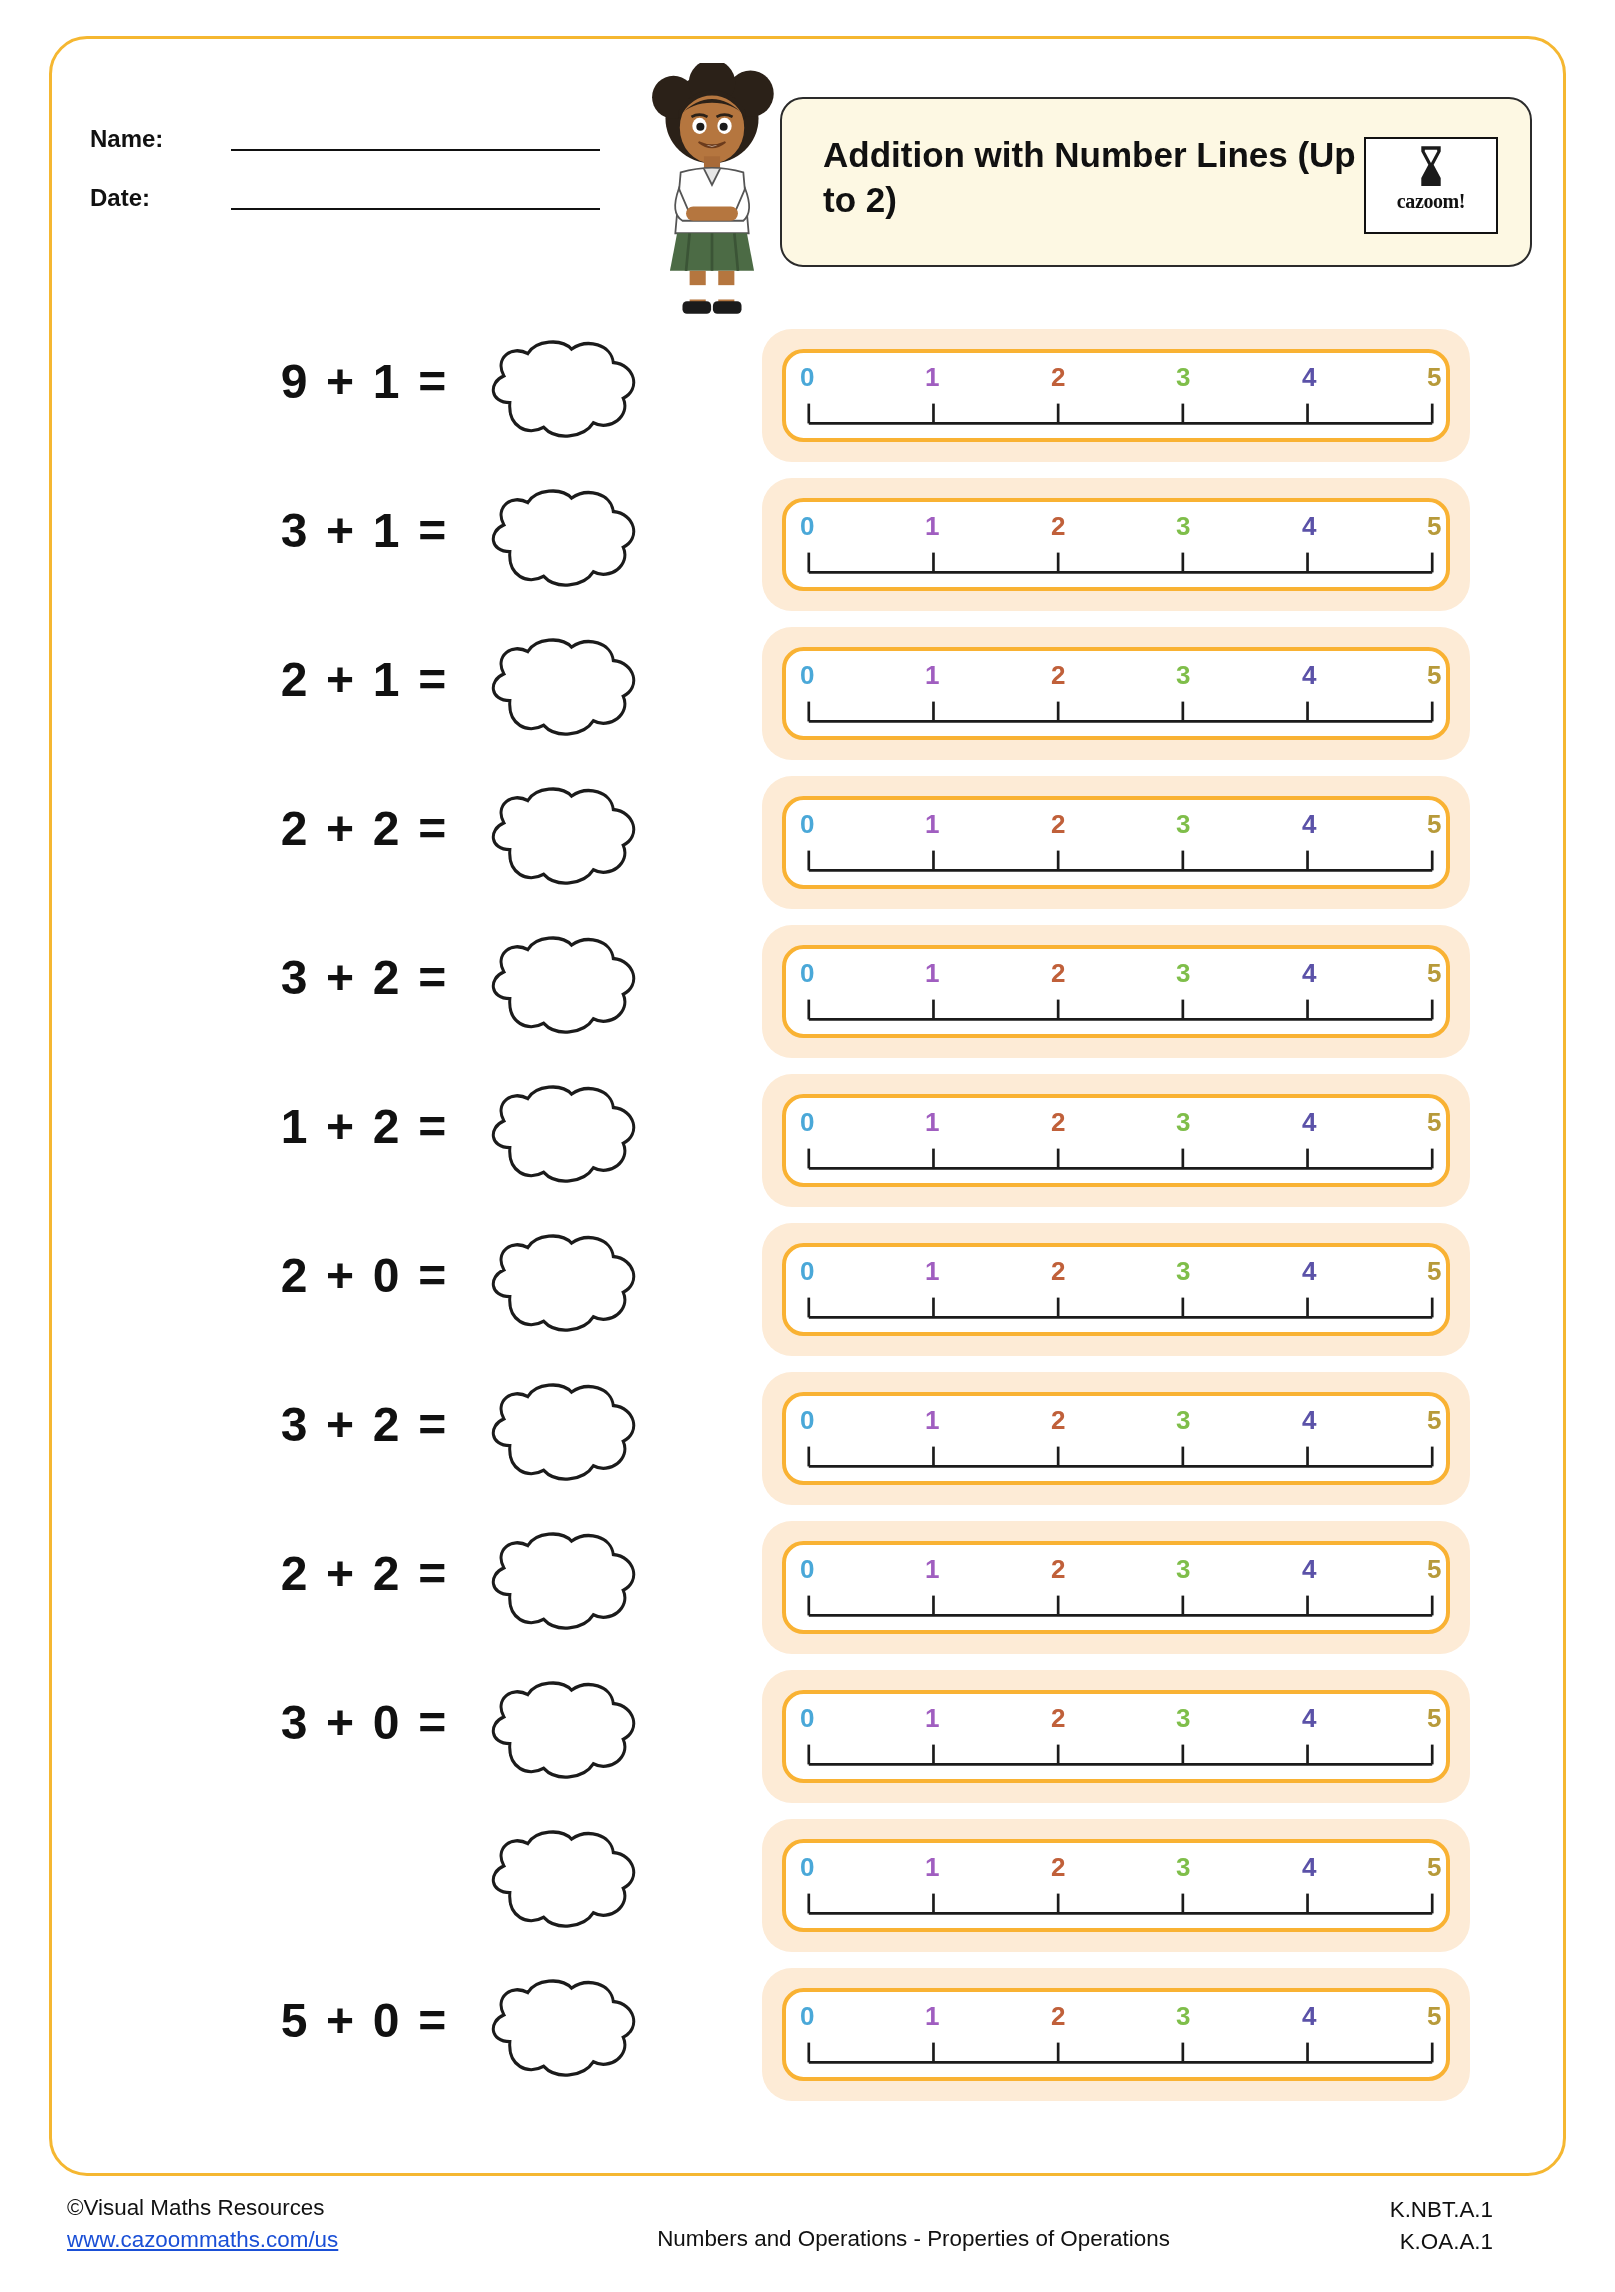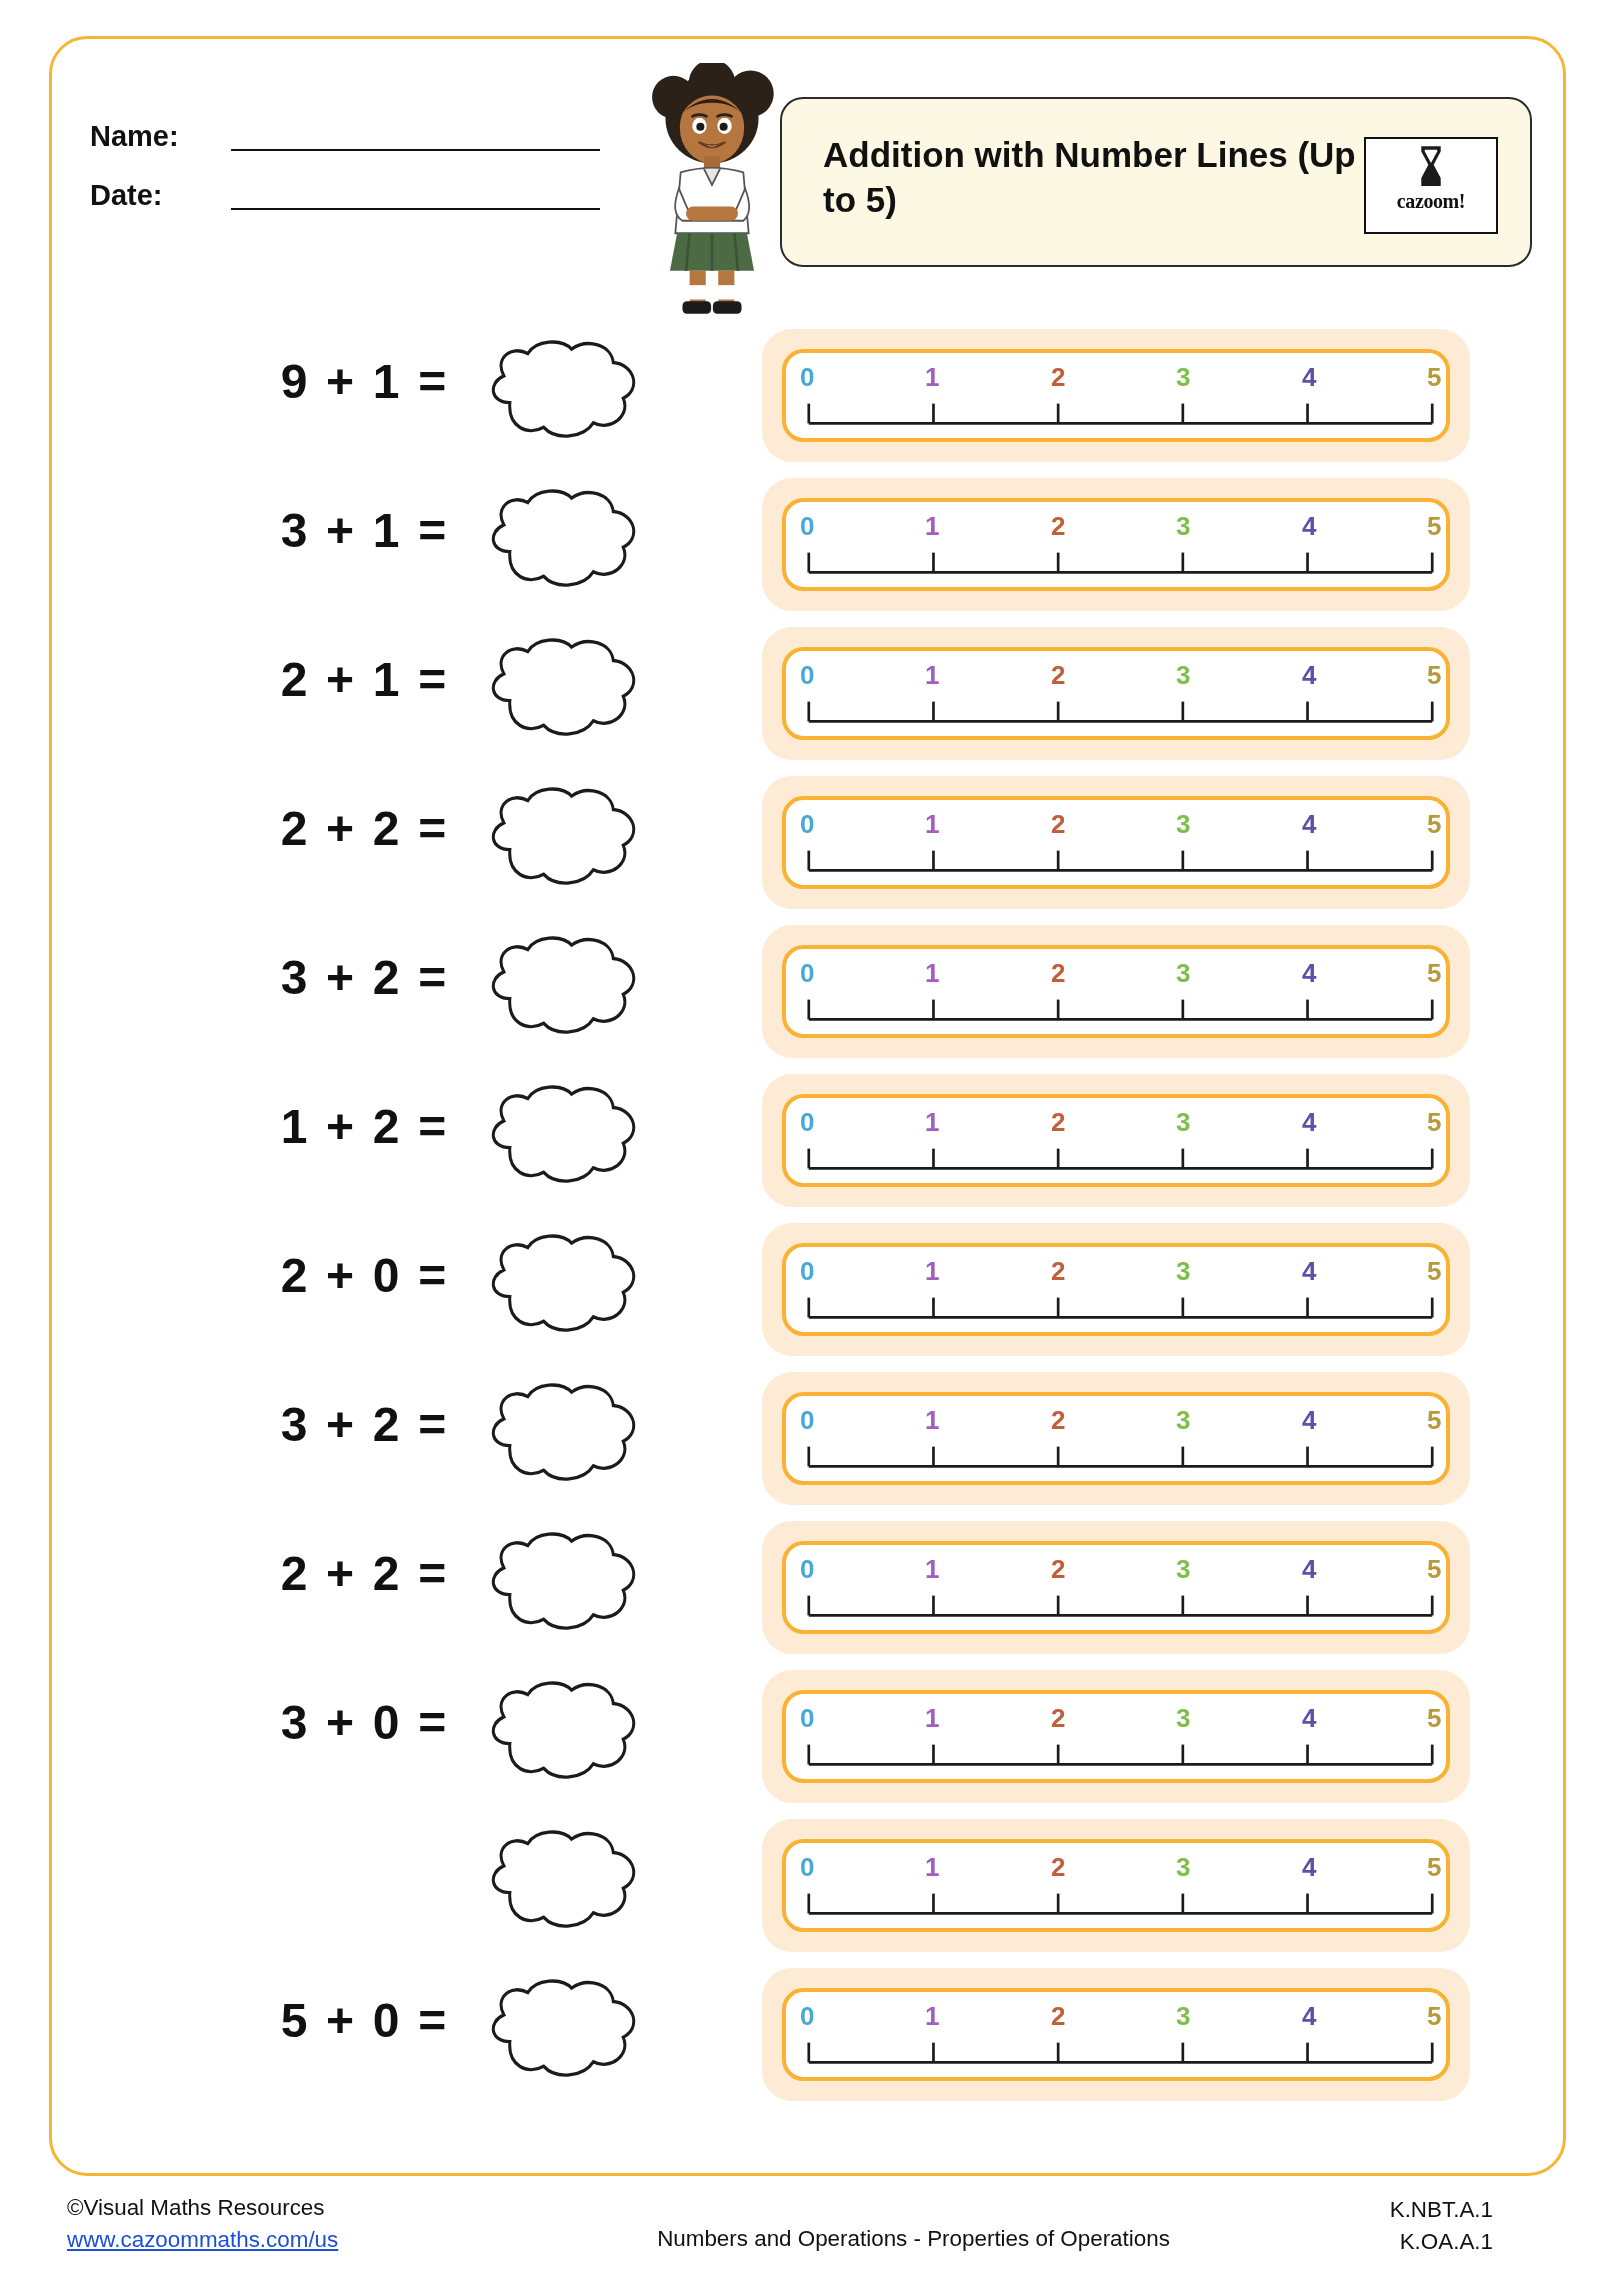--- a/index.html
+++ b/index.html
@@ -42,21 +42,21 @@
     top: 27px;
     width: 537px;
   }
   .field-row {
     display: flex;
     align-items: flex-end;
     margin-bottom: 16px;
     height: 43px;
   }
   .field-label {
-    font-size: 29px;
+    font-size: 24px;
     font-weight: bold;
     color: #111111;
     width: 134px;
     line-height: 1;
   }
   .field-line {
     flex: 1;
     border-bottom: 2.7px solid #111111;
     height: 30px;
     margin-left: 7.2px;
@@ -291,21 +291,21 @@
       <rect x="102" y="232" width="18" height="38" fill="#b5763f"></rect>
       <rect x="66" y="248" width="26" height="16" fill="#ffffff"></rect>
       <rect x="98" y="248" width="26" height="16" fill="#ffffff"></rect>
 
       <rect x="62" y="266" width="32" height="14" rx="5" fill="#1b1b1b"></rect>
       <rect x="96" y="266" width="32" height="14" rx="5" fill="#1b1b1b"></rect>
     </svg>
   </div>
 
   <div class="title-box">
-    <div class="title-text">Addition with Number Lines (Up to 5)</div>
+    <div class="title-text">Addition with Number Lines (Up to 2)</div>
     <div class="logo-box">
       <svg class="logo-glyph" viewBox="0 0 34 52">
         <path d="M6 3 L28 3 L28 9 L20 24 L28 39 L28 48 L6 48 L6 39 L14 24 L6 9 Z" fill="#1b1b1b"></path>
         <path d="M10 7 L24 7 L24 9 L17 22 L10 9 Z" fill="#ffffff"></path>
       </svg>
       <div class="logo-word">cazoom!</div>
     </div>
   </div>
 </div>
 

